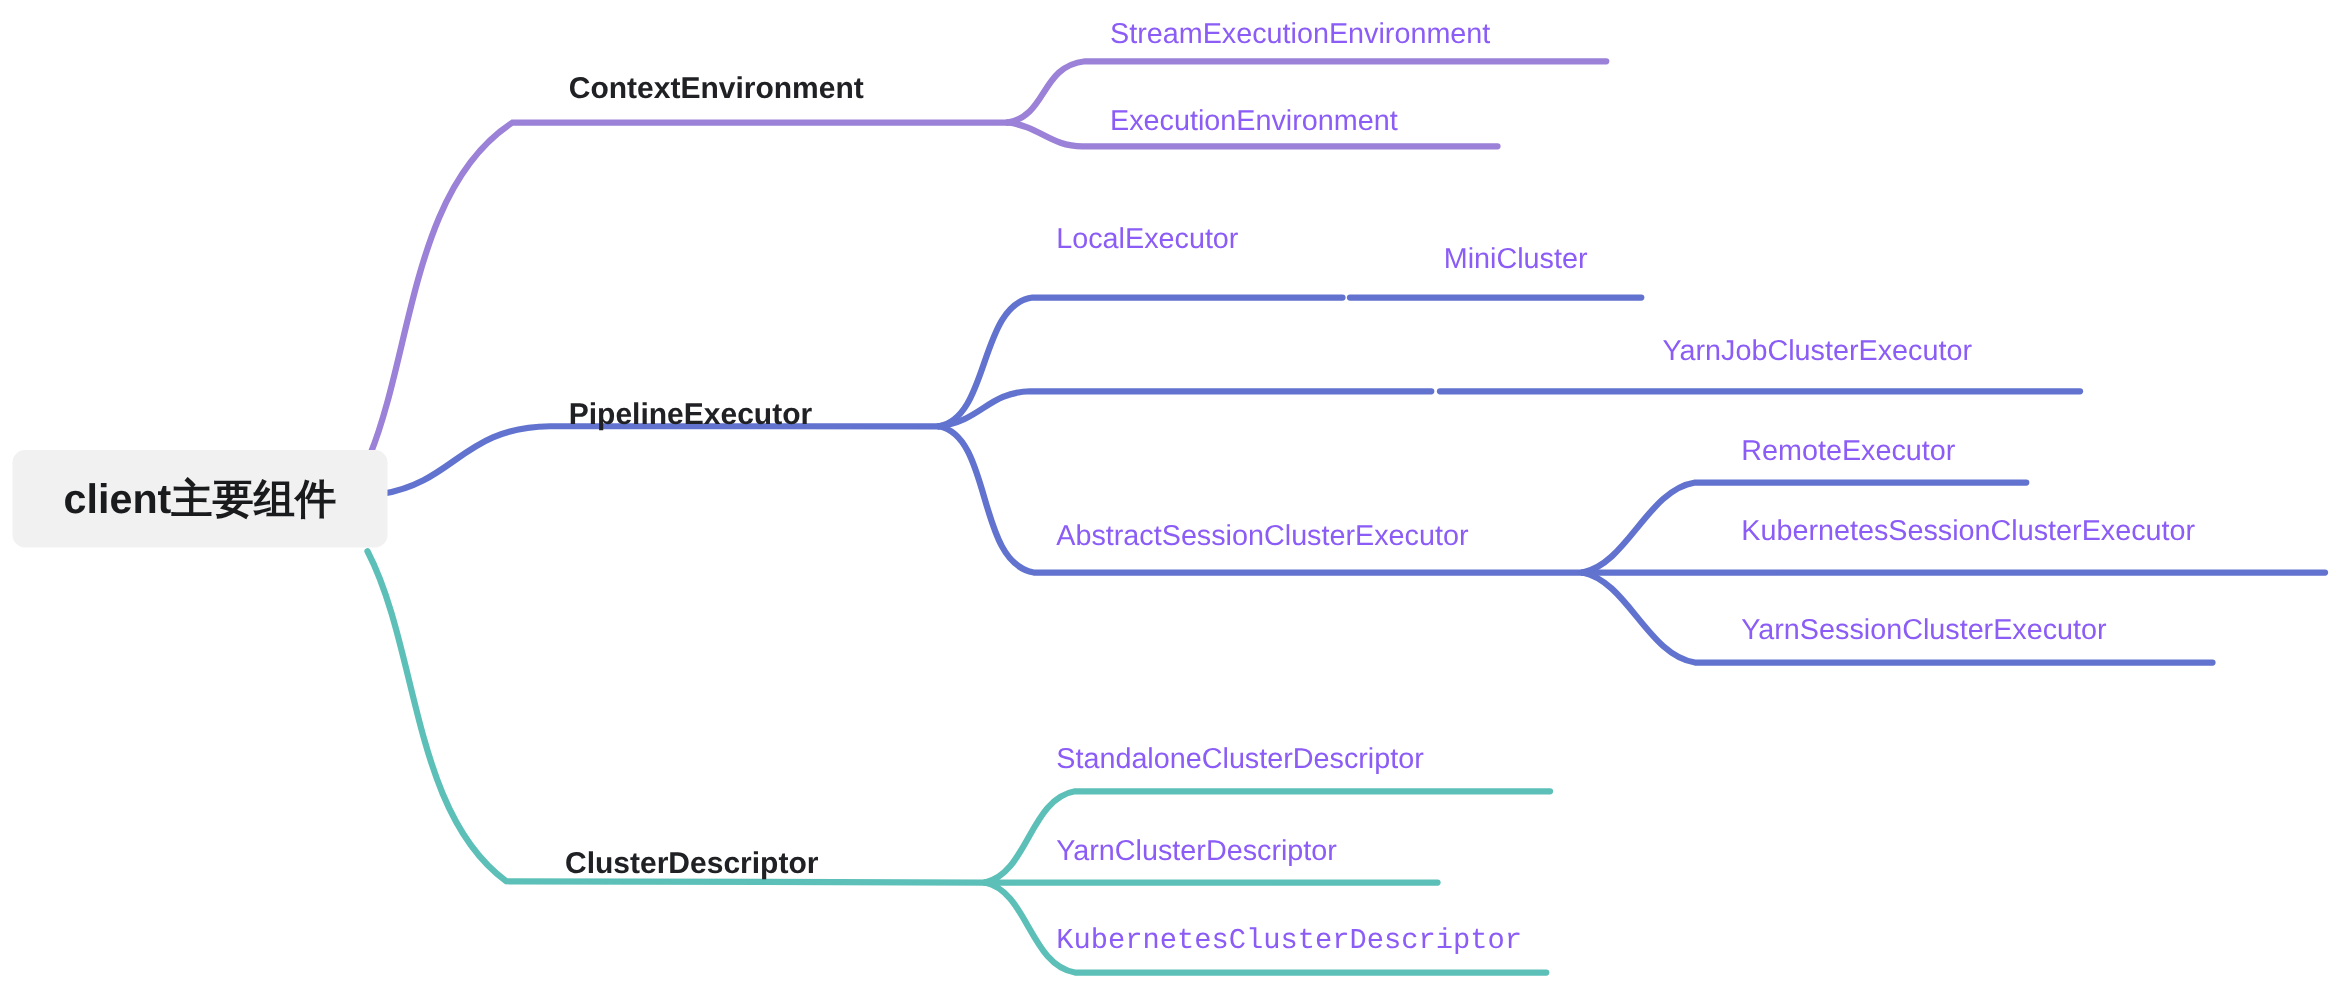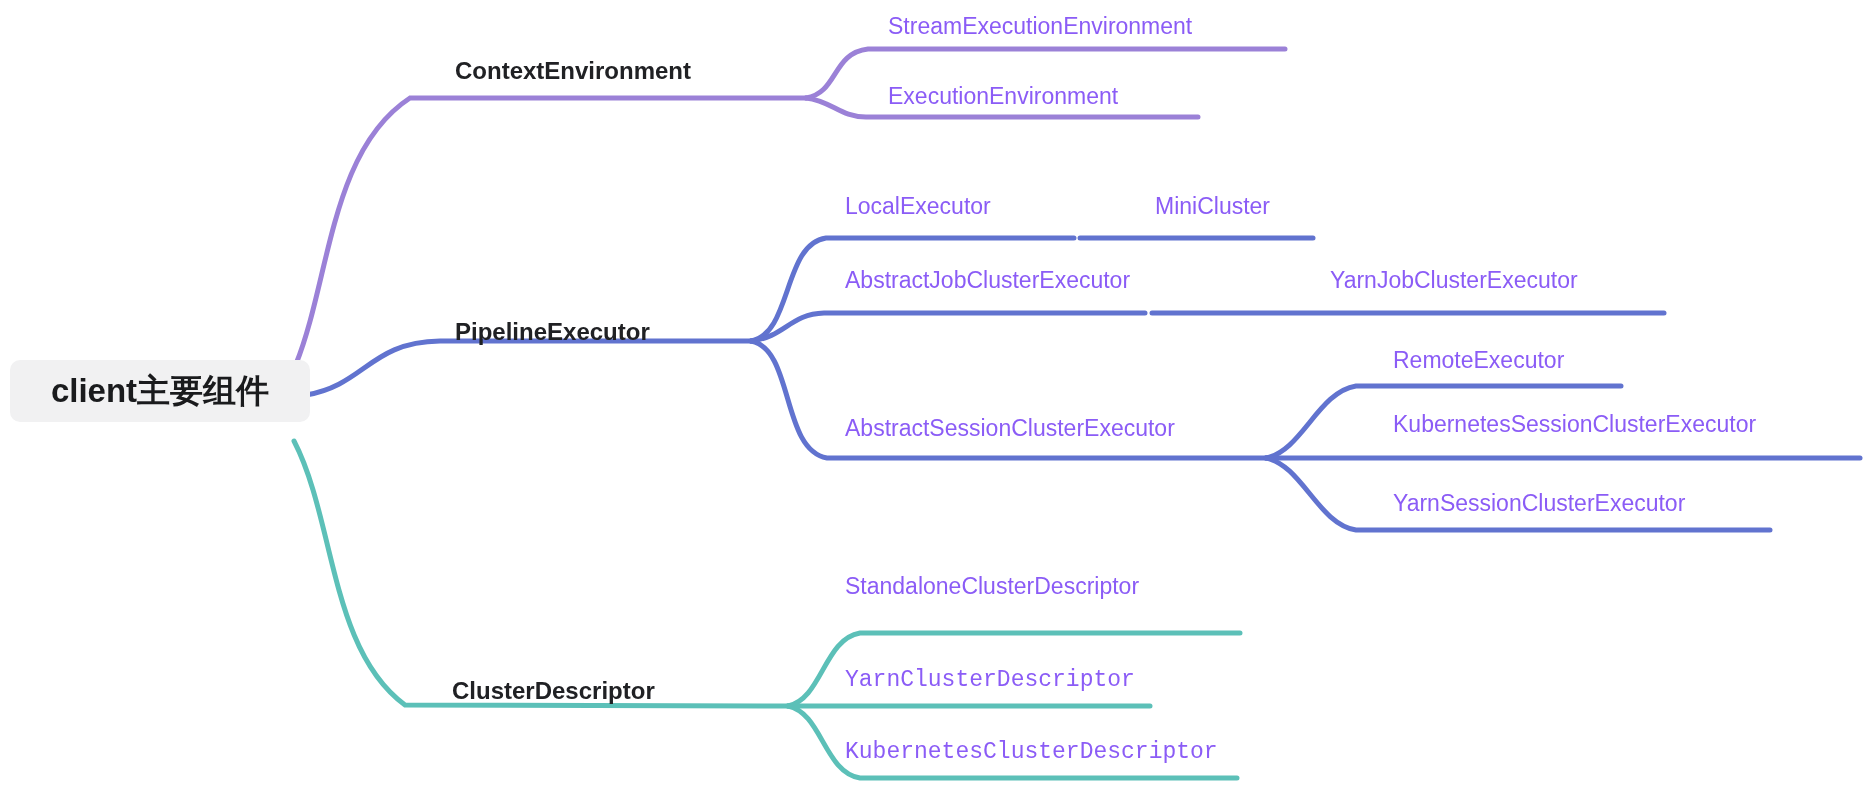--- a/index.html
+++ b/index.html
@@ -32,21 +32,21 @@
   .node.main {
     font-weight: 700;
     font-size: 24px;
     line-height: 30px;
     color: #202124;
     margin-top: 12px;
   }
   .root-node {
     position: absolute;
     left: 10px; top: 360px;
-    width: 300px; height: 62px;
+    width: 300px; height: 78px;
     background: #f1f1f2;
     border-radius: 10px;
     display: flex;
     align-items: center;
     justify-content: center;
     font-size: 33px;
     font-weight: 700;
     color: #1a1b1d;
   }
 </style>
@@ -77,27 +77,26 @@
     <path class="stroke-teal" d="M 788 706 C 822 713 824 772 860 778 L 1237 778"></path>
   </svg>
 
   <div class="root-node">client主要组件</div>
 
   <div class="node main" style="left:455px; top:44px;">ContextEnvironment</div>
   <div class="node" style="left:888px; top:12px;">StreamExecutionEnvironment</div>
   <div class="node" style="left:888px; top:82px;">ExecutionEnvironment</div>
 
   <div class="node main" style="left:455px; top:305px;">PipelineExecutor</div>
-  <div class="node" style="left:845px; top:192px;">LocalExecutor</div>
+  <div class="node" style="left:845px; top:176px;">LocalExecutor</div>
   <div class="node" style="left:1155px; top:192px;">MiniCluster</div>
-  <div class="node" style="left:845px; top:266px;">AbstractJobClusterExecutor</div>
   <div class="node" style="left:1330px; top:266px;">YarnJobClusterExecutor</div>
   <div class="node" style="left:845px; top:414px;">AbstractSessionClusterExecutor</div>
   <div class="node" style="left:1393px; top:346px;">RemoteExecutor</div>
   <div class="node" style="left:1393px; top:410px;">KubernetesSessionClusterExecutor</div>
   <div class="node" style="left:1393px; top:489px;text-align:center;">YarnSessionClusterExecutor</div>
 
   <div class="node main" style="left:452px; top:664px;">ClusterDescriptor</div>
-  <div class="node" style="left:845px; top:572px;">StandaloneClusterDescriptor</div>
-  <div class="node" style="left:845px; top:666px;font-family:Liberation Mono, monospace;">YarnClusterDescriptor</div>
+  <div class="node" style="left:845px; top:592px;">StandaloneClusterDescriptor</div>
+  <div class="node" style="left:845px; top:666px;">YarnClusterDescriptor</div>
   <div class="node" style="left:845px; top:738px;font-family:Liberation Mono, monospace;">KubernetesClusterDescriptor</div>
 
 </div>
 
 </body></html>

